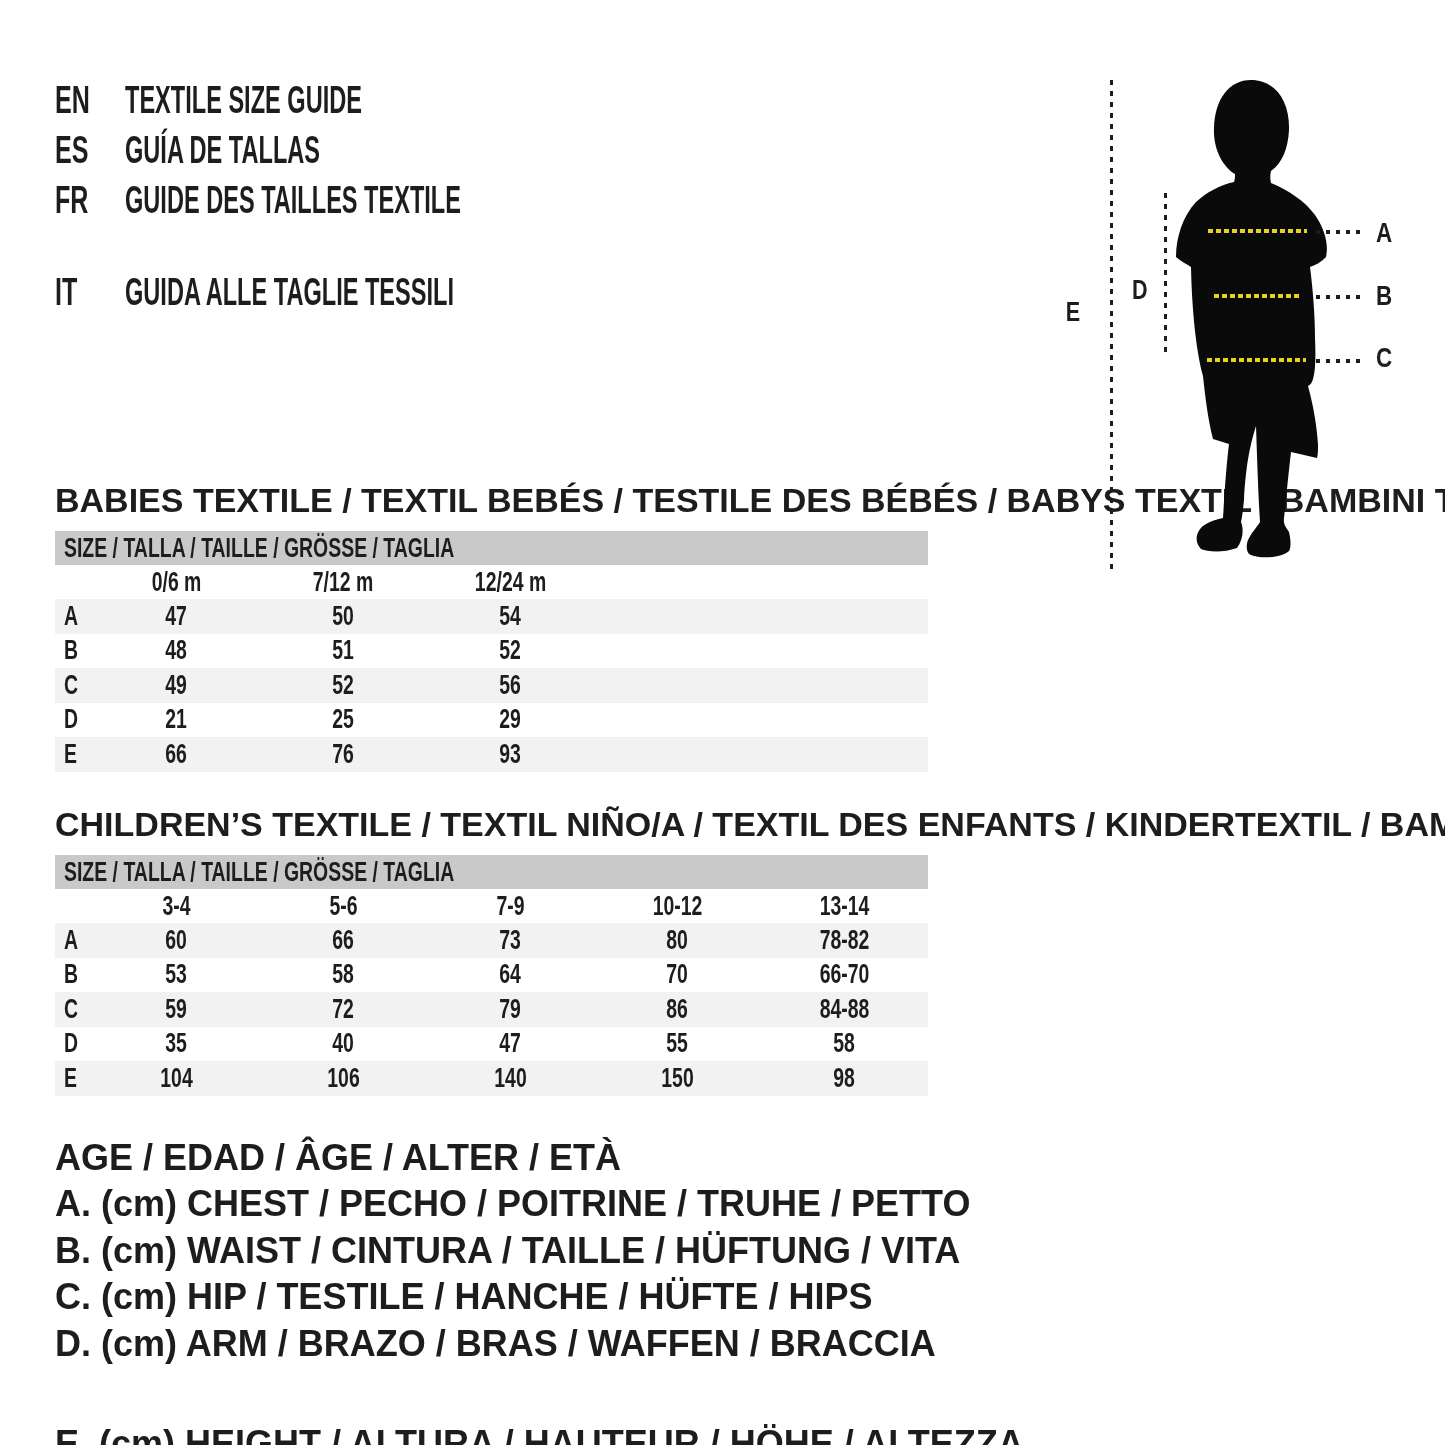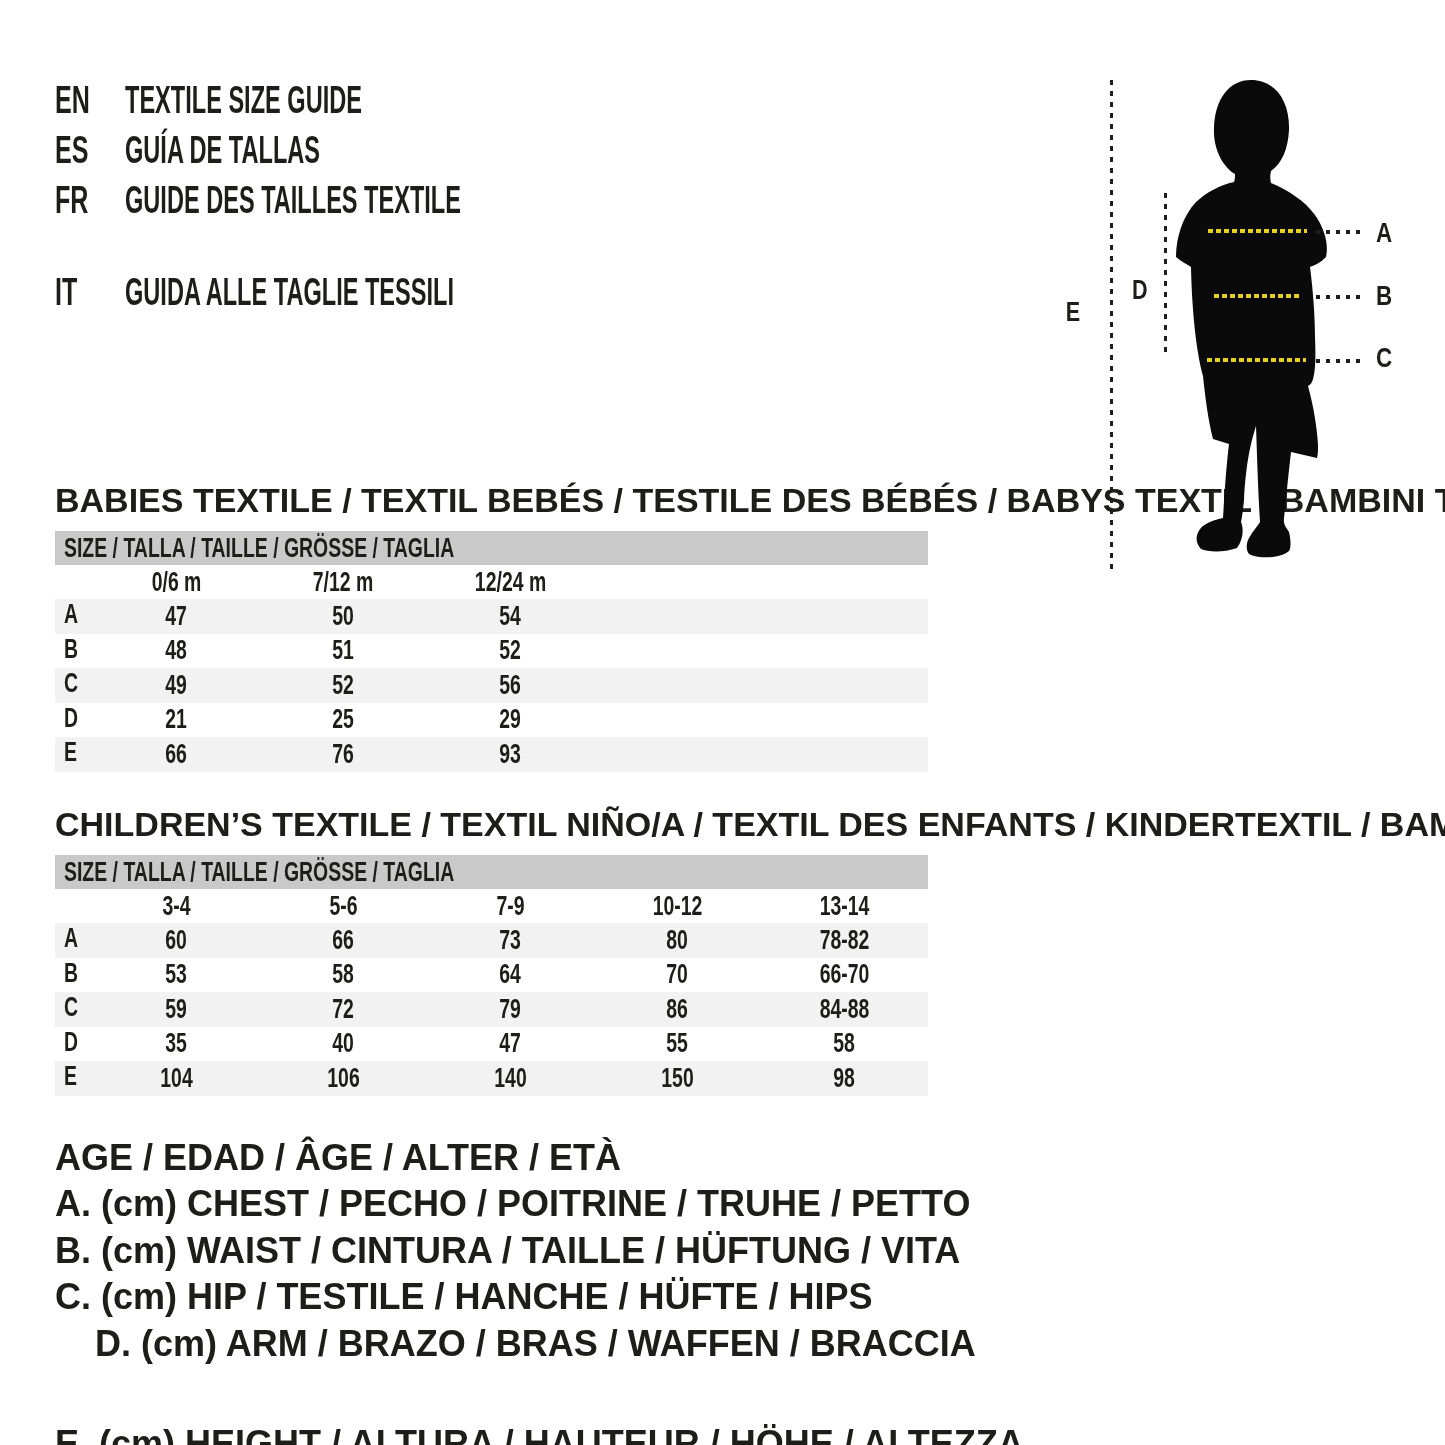--- a/index.html
+++ b/index.html
@@ -24,21 +24,21 @@
   .lang-row{position:absolute;left:55px;width:620px;height:40px;font-size:38px;font-weight:700;}
   .lang-code{position:absolute;left:0;top:0;line-height:40px;transform:scaleX(0.66);transform-origin:0 50%;}
   .lang-title{position:absolute;left:70px;top:0;line-height:40px;}
 
   
   .section-heading{position:absolute;left:55px;font-size:34px;font-weight:700;line-height:36px;}
 
   
   .size-table{position:absolute;left:55px;width:873px;font-size:27px;font-weight:700;}
   .bar{height:34px;background:var(--bar);display:flex;align-items:center;padding-left:9px;box-sizing:border-box;}
-  .trow{display:flex;height:34.5px;}
+  .trow{display:flex;height:34.5px;align-items:center;}
   .trow.hdr{height:34px;}
   .trow.shade{background:var(--shade);}
   .tlabel{width:38px;padding-left:9px;box-sizing:border-box;flex:none;}
   .tcell{width:167px;flex:none;text-align:center;display:flex;align-items:center;justify-content:center;}
 
   
   .legend-line{position:absolute;left:55px;height:32px;line-height:32px;font-size:36px;font-weight:700;}
 
   
   .vdots{position:absolute;width:3px;background-image:repeating-linear-gradient(180deg,var(--ink) 0 5px,transparent 5px 11px);}
@@ -322,16 +322,16 @@
       <div class="tcell">
           <span class="scale72c">98</span>
         </div>
     </div>
   </div>
 
   <div class="legend-line" style="top:1142px;"><span class="scale78">AGE / EDAD / ÂGE / ALTER / ETÀ</span></div>
   <div class="legend-line" style="top:1188px;"><span class="scale78">A. (cm) CHEST / PECHO / POITRINE / TRUHE / PETTO</span></div>
   <div class="legend-line" style="top:1235px;"><span class="scale78">B. (cm) WAIST / CINTURA / TAILLE / HÜFTUNG / VITA</span></div>
   <div class="legend-line" style="top:1281px;"><span class="scale78">C. (cm) HIP / TESTILE / HANCHE / HÜFTE / HIPS</span></div>
-  <div class="legend-line" style="top:1328px;margin-left:40px;"><span class="scale78">D. (cm) ARM / BRAZO / BRAS / WAFFEN / BRACCIA</span></div>
+  <div class="legend-line" style="top:1328px;"><span class="scale78">D. (cm) ARM / BRAZO / BRAS / WAFFEN / BRACCIA</span></div>
   <div class="legend-line" style="top:1428px;"><span class="scale78">E. (cm) HEIGHT / ALTURA / HAUTEUR / HÖHE / ALTEZZA</span></div>
 
 </div>
 
 </body></html>

